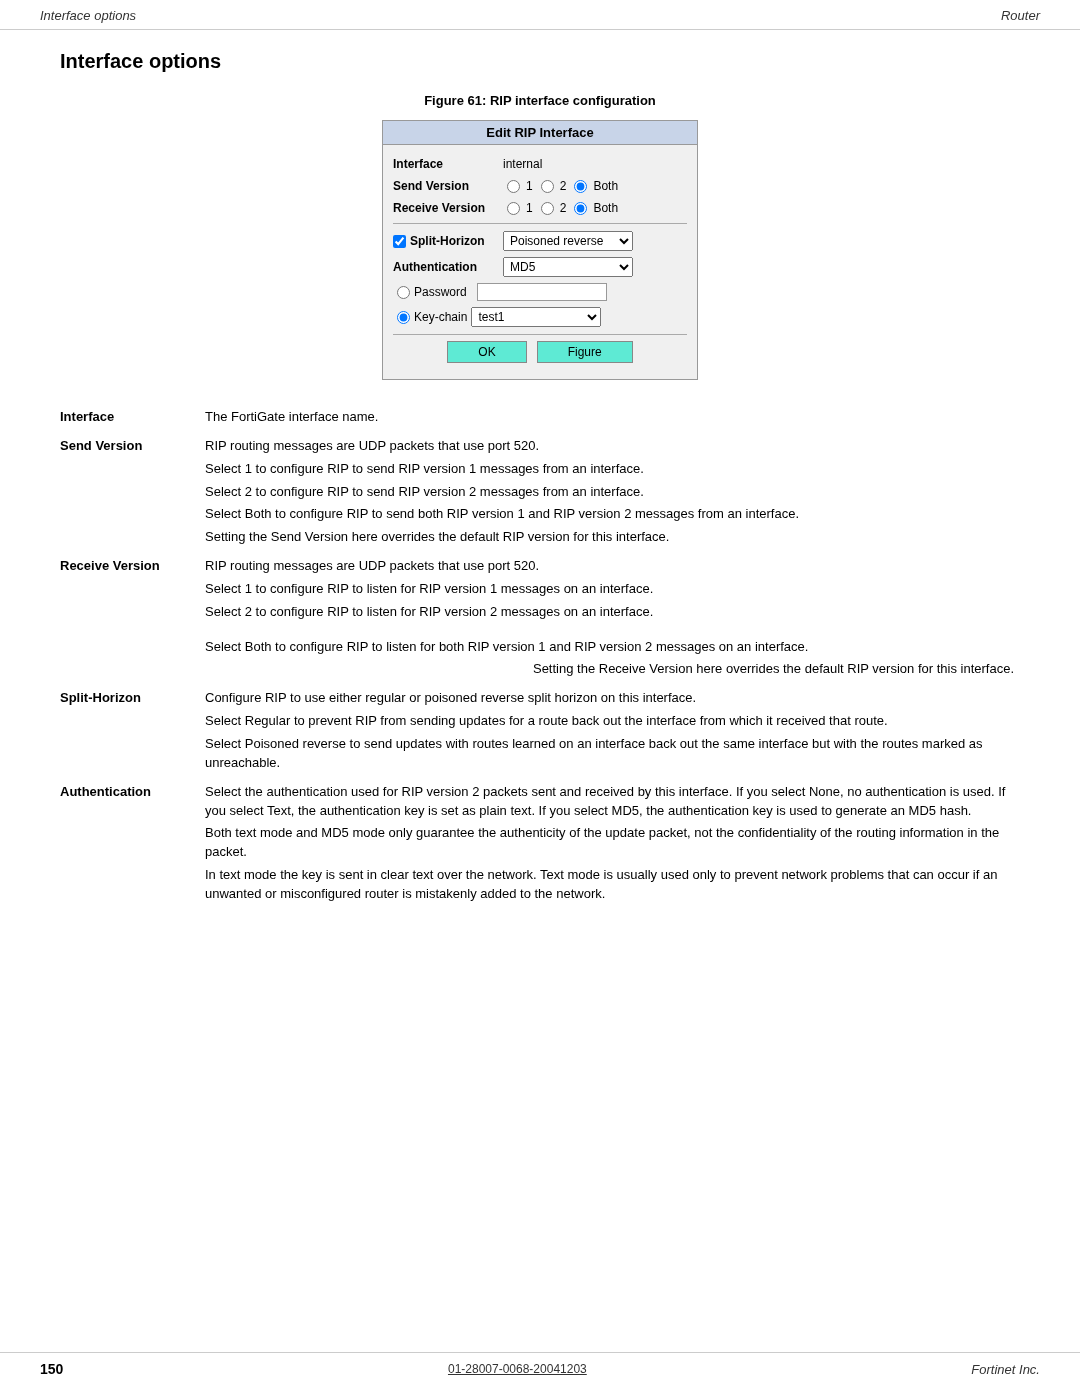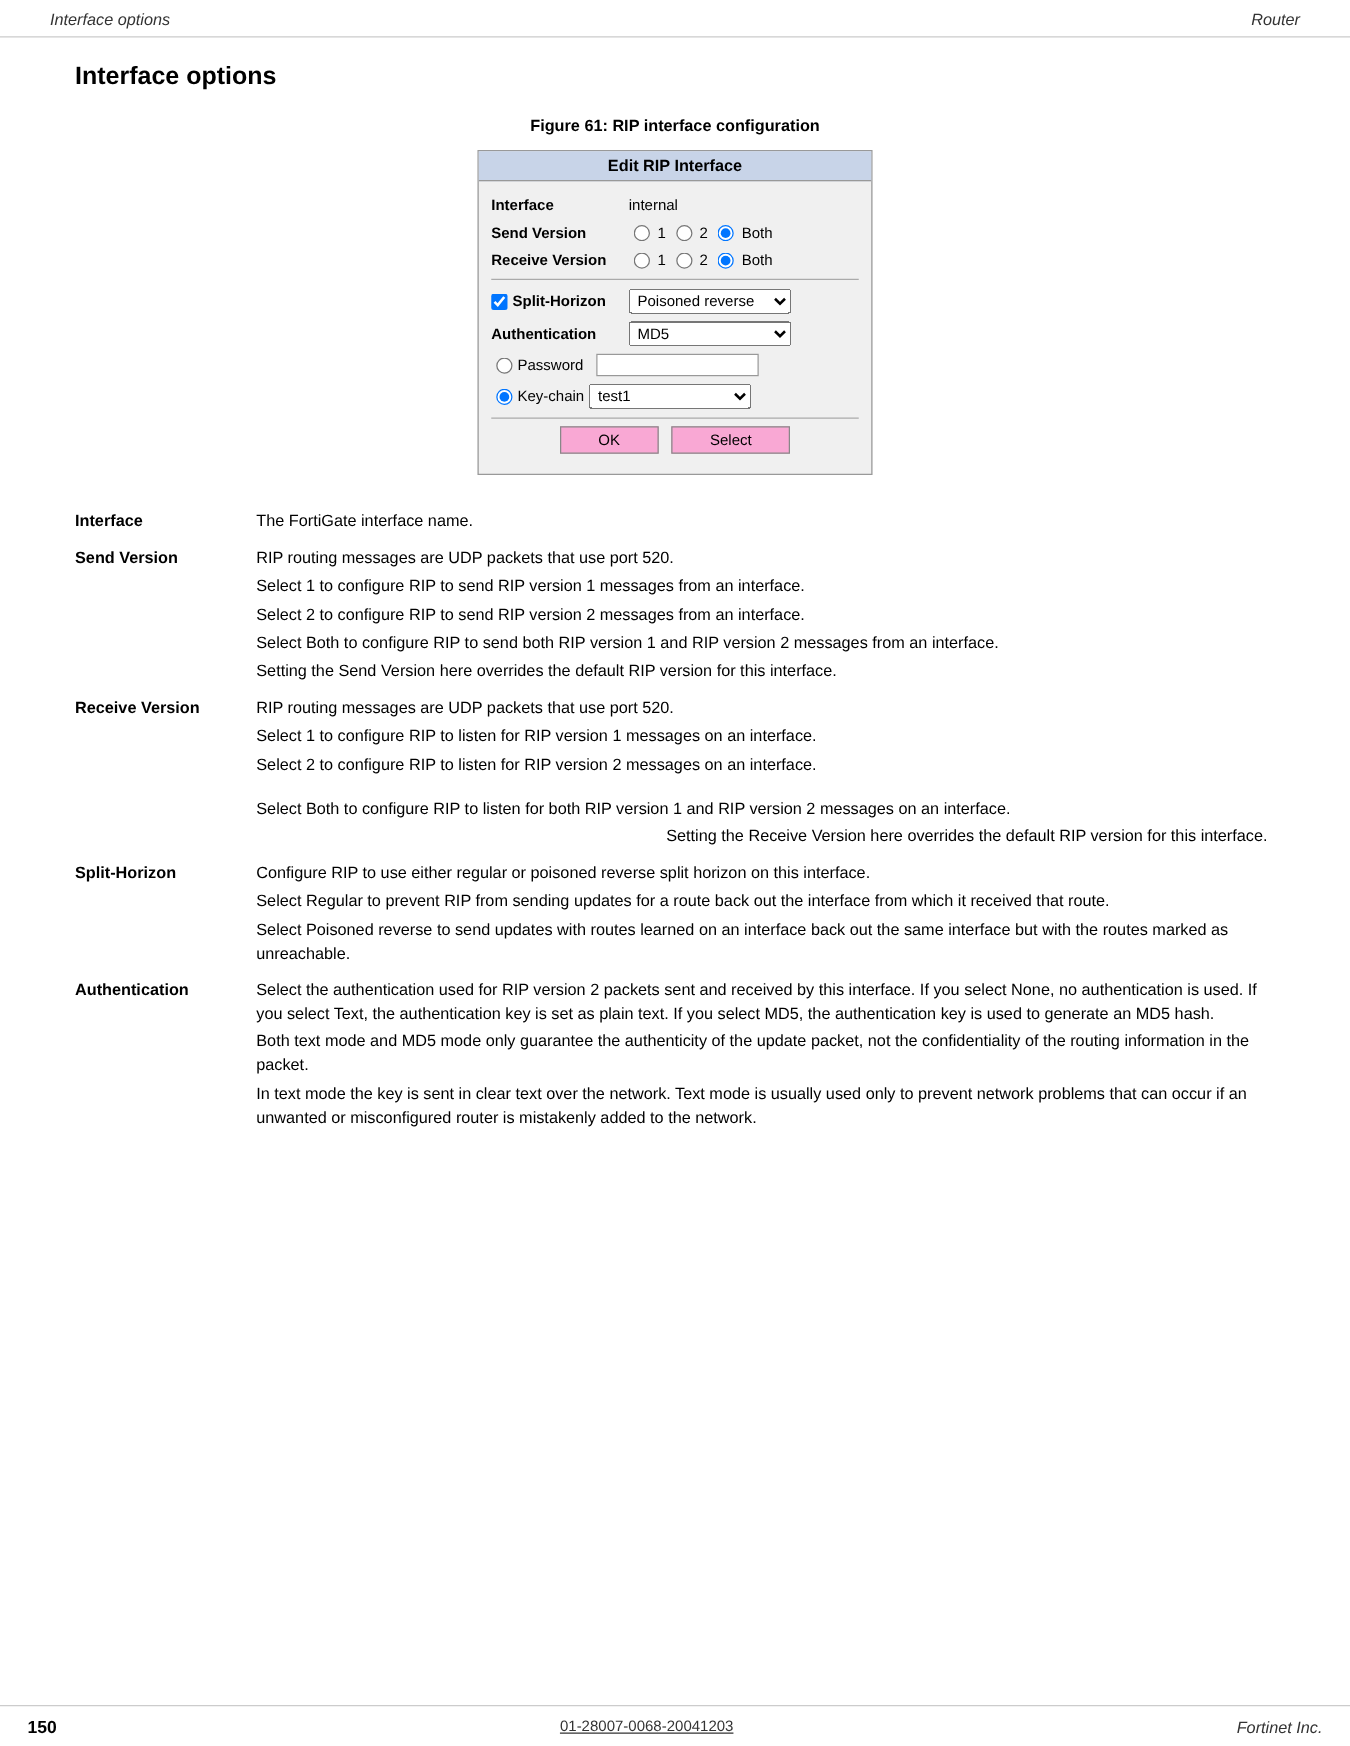--- a/index.html
+++ b/index.html
@@ -130,21 +130,21 @@
       display: flex;
       justify-content: center;
       gap: 10px;
       padding: 6px 0 8px 0;
       border-top: 1px solid #aaa;
       margin-top: 4px;
     }
     .dialog-buttons button {
       font-size: 12px;
       padding: 3px 30px;
-      background: #f9a8d4;
+      background: #5eead4;
       border: 1px solid #888;
       cursor: pointer;
     }
 
     
     .desc-table {
       width: 100%;
       border-collapse: collapse;
       margin-top: 8px;
     }
@@ -157,27 +157,27 @@
     .desc-table tr td:first-child {
       font-weight: bold;
       white-space: nowrap;
       width: 145px;
       padding-right: 16px;
     }
 
     
     .page-footer {
       position: absolute;
-      bottom: 0;
+      bottom: 12px;
       left: 0;
       right: 0;
       display: flex;
       justify-content: space-between;
       align-items: center;
-      padding: 8px 22px;
+      padding: 8px 40px;
       border-top: 1px solid #ccc;
     }
     .page-footer .page-num {
       font-weight: bold;
       font-size: 14px;
     }
     .page-footer .doc-id {
       font-size: 12px;
       color: #333;
       text-decoration: underline;
@@ -270,21 +270,21 @@
           <input type="radio" name="authtype" checked="" style="">
           <span>Key-chain</span>
         </div>
         <select style="margin-left:4px;">
           <option>test1</option>
         </select>
       </div>
 
       <div class="dialog-buttons">
         <button>OK</button>
-        <button>Select</button>
+        <button>Figure</button>
       </div>
     </div>
   </div>
 
   <table class="desc-table">
     <tbody id="desc-tbody">
     <tr>
           <td>Interface</td>
           <td>
             <p style="margin-bottom: 0px;">The FortiGate interface name.</p>

